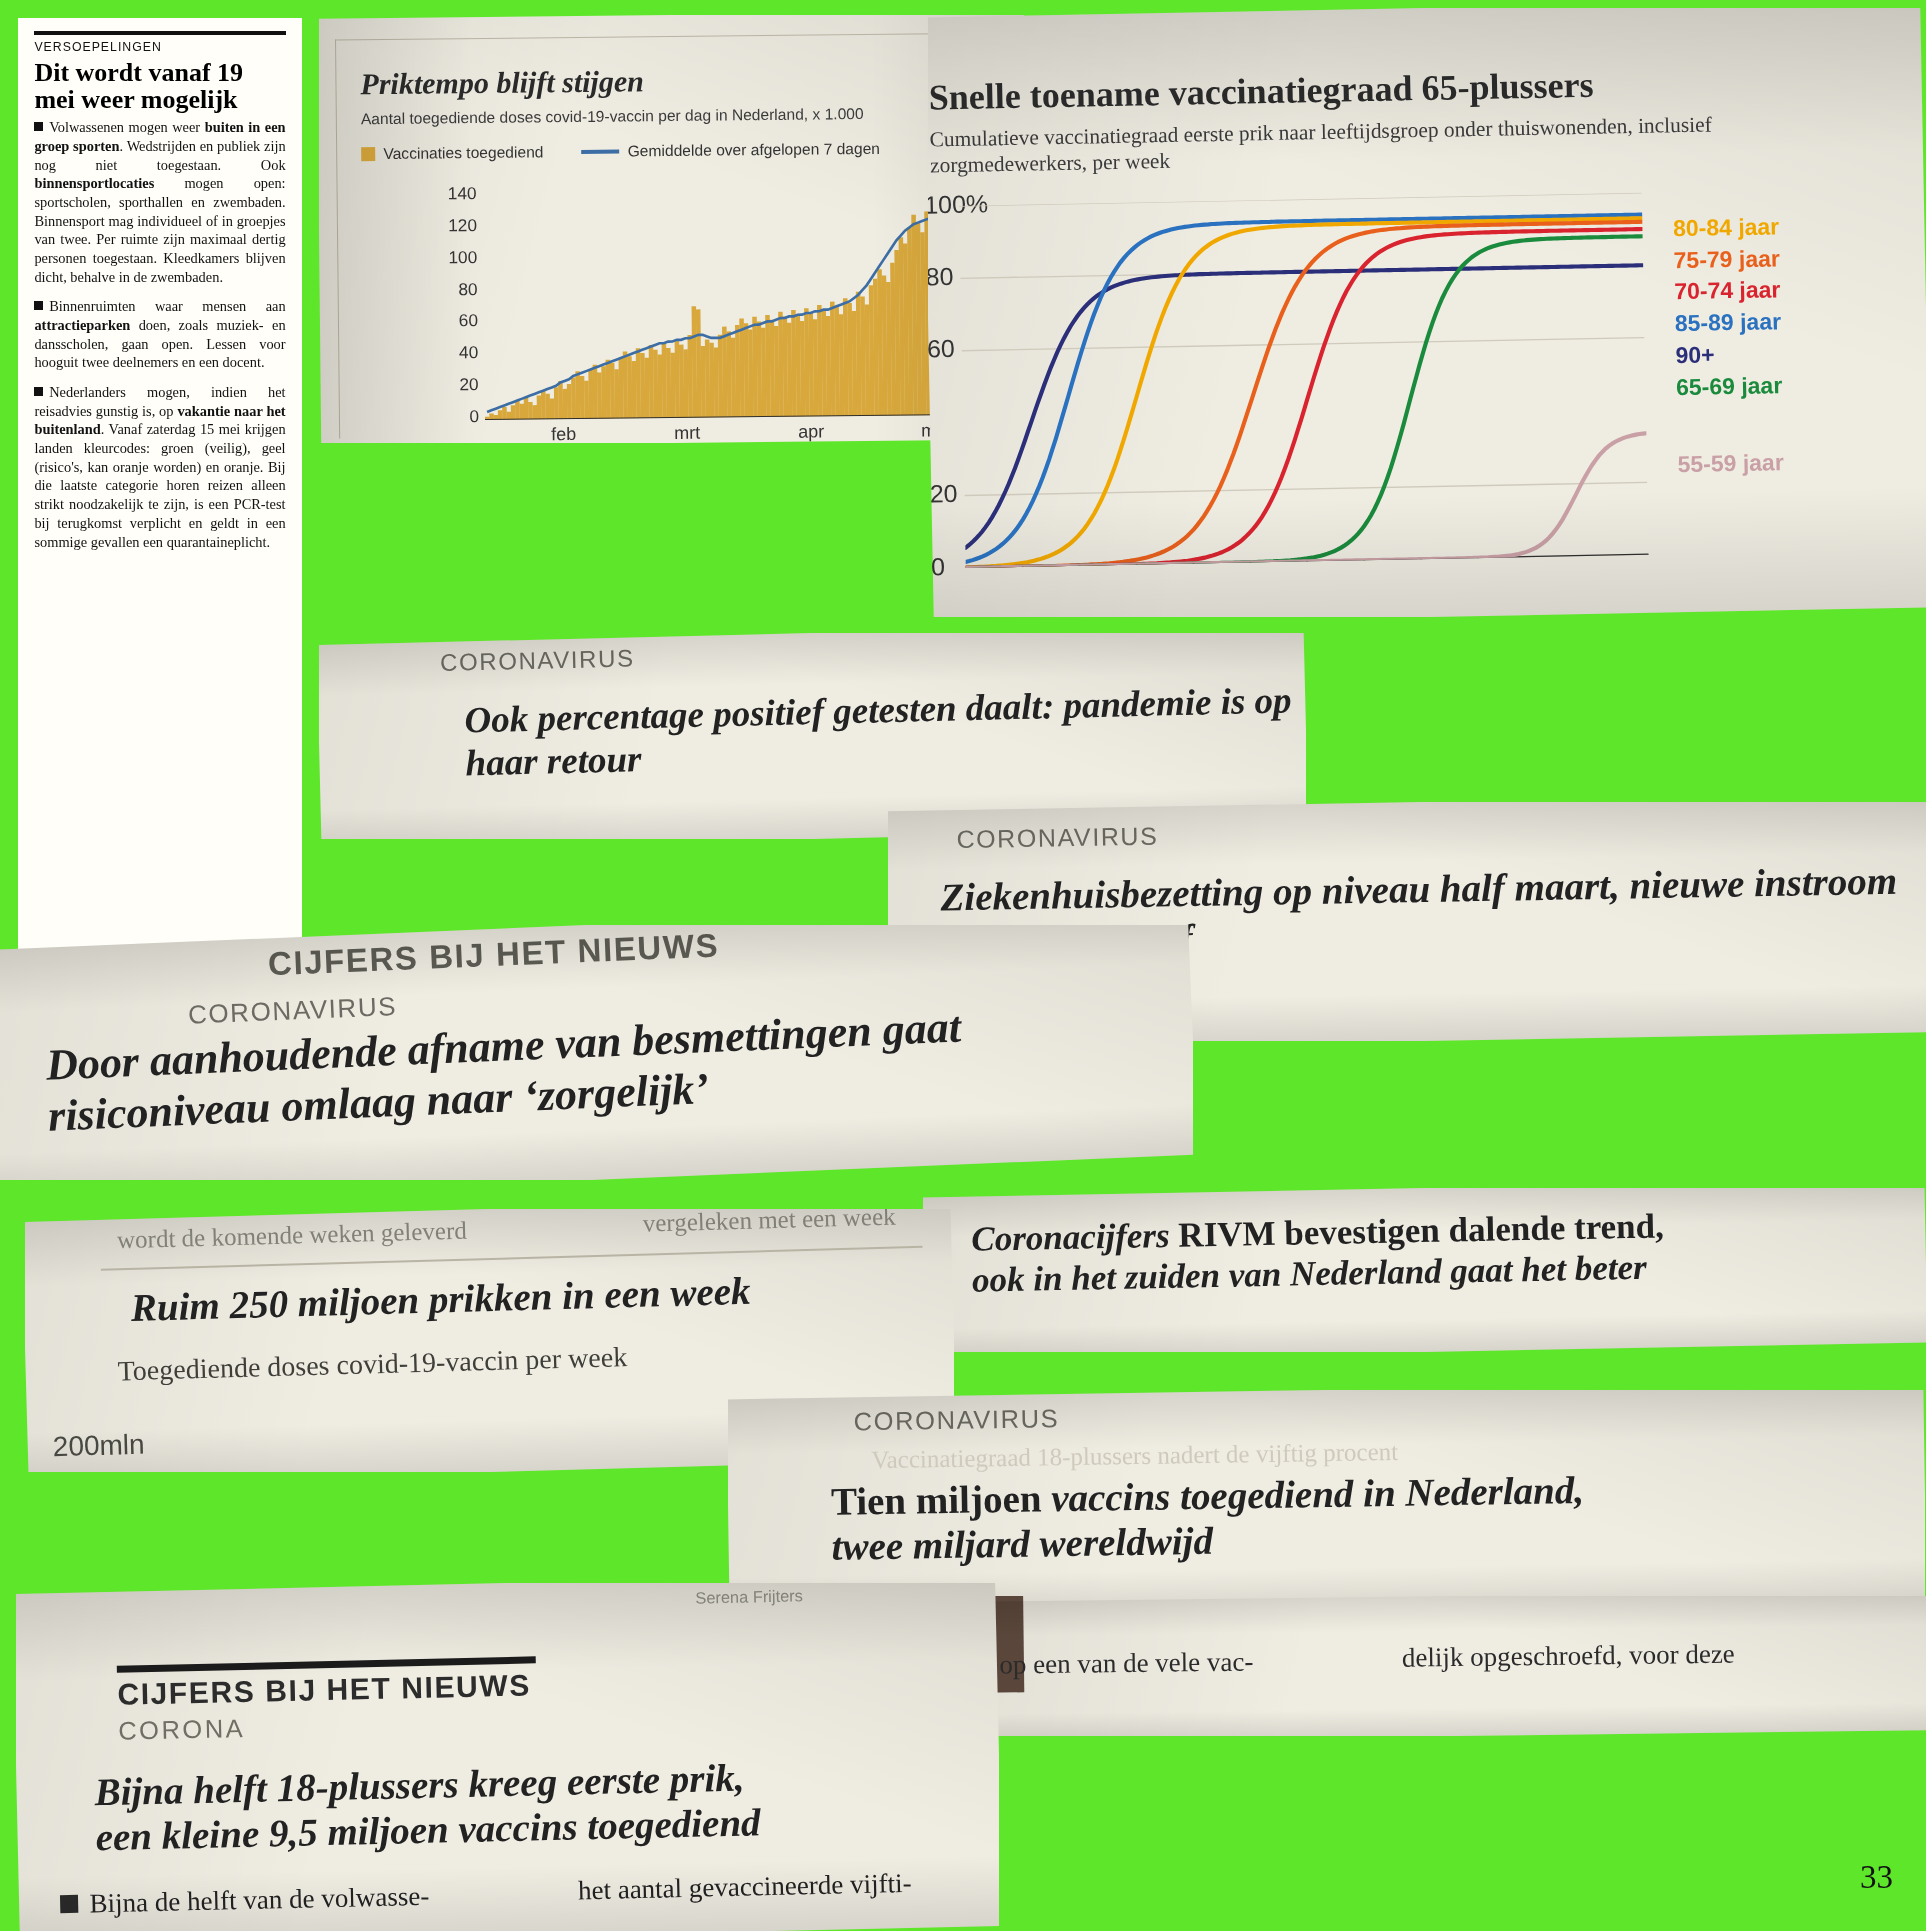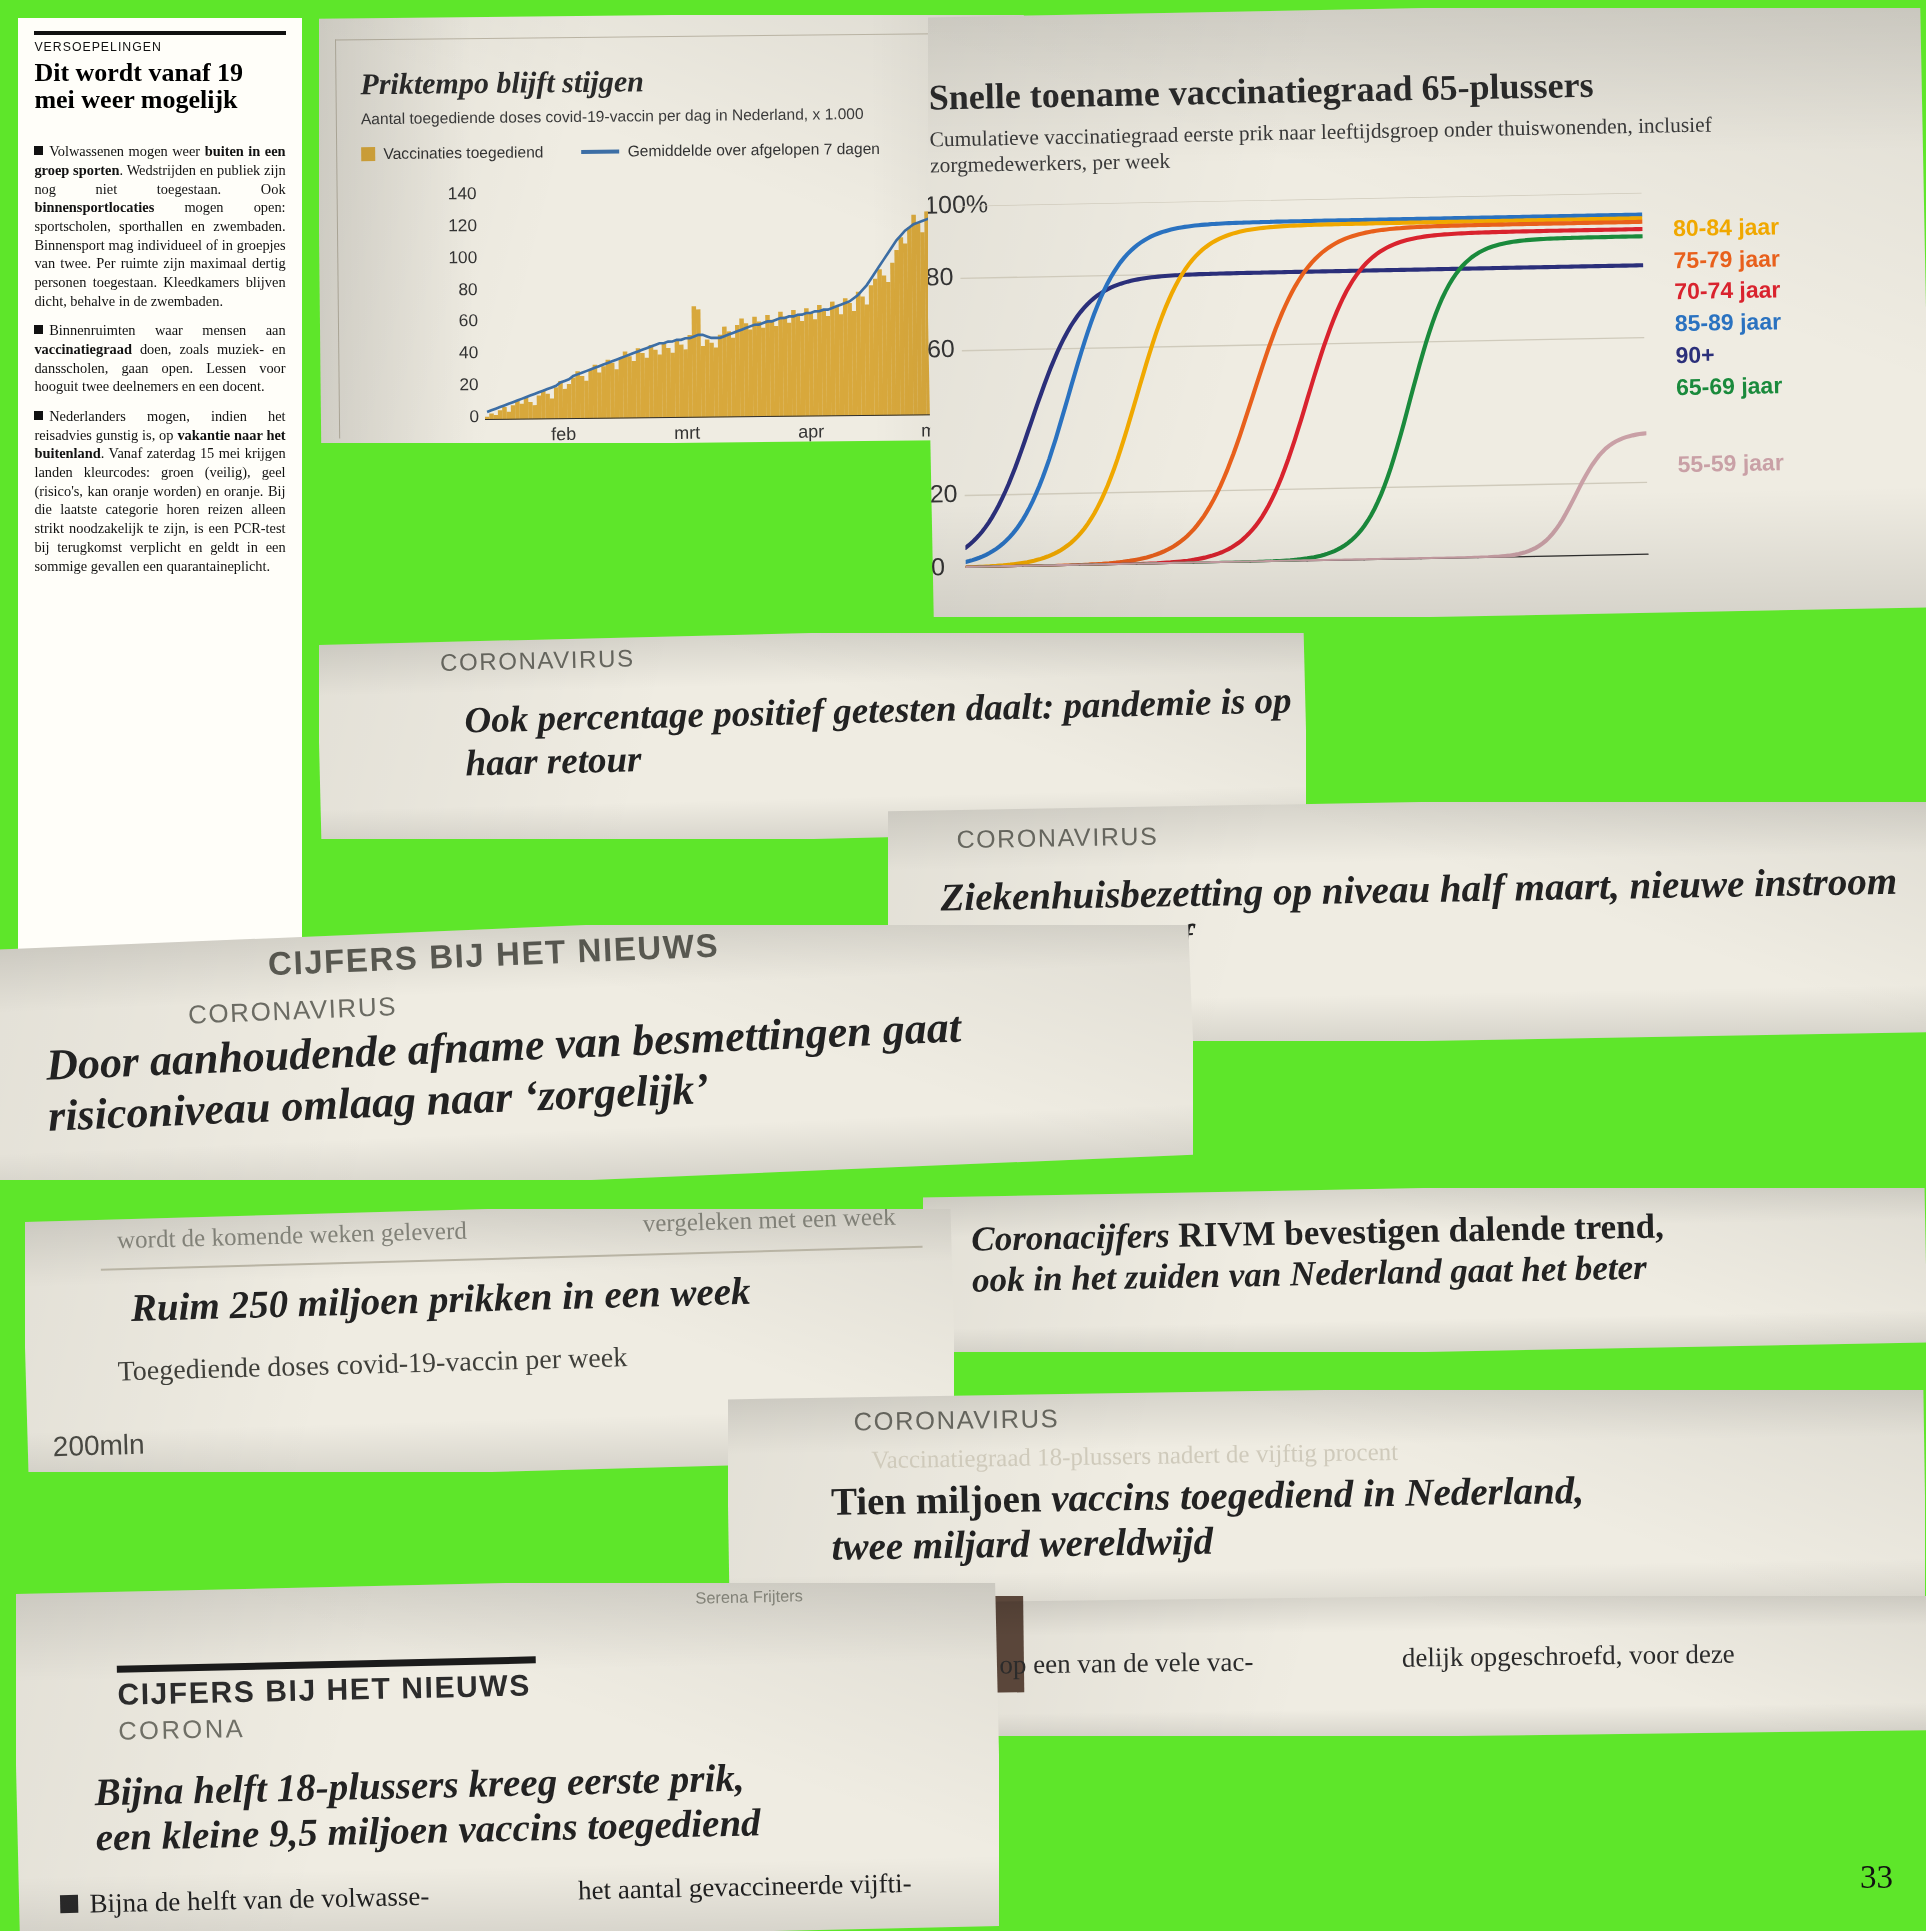--- a/index.html
+++ b/index.html
@@ -39,21 +39,21 @@
   #col-article .inner{padding:13px 16.4px 8.2px 16.4px;}
   .rule-top{border-top:4.1px solid #111;margin:0 0 5px 0;}
   .kicker{
     font-family:"Liberation Sans",sans-serif;
     font-size:12.3px;letter-spacing:1px;color:#111;
     margin-bottom:5px;
   }
   .headline{
     font-family:"Liberation Serif",serif;
     font-weight:bold;font-size:26px;line-height:1.04;
-    color:#000;margin:0 0 29px 0;
+    color:#000;margin:0 0 5px 0;
   }
   .bullets p{
     font-size:14.4px;line-height:1.30;text-align:justify;
     margin:0 0 10.7px 0;color:#111;
     hyphens:auto;
   }
   .sq{display:inline-block;width:9px;height:9px;background:#111;margin-right:5.8px;vertical-align:0.8px;}
   .bullets b{font-weight:bold;}
 
   
@@ -178,21 +178,21 @@
 </head>
 <body>
 
 <div class="clip paper-w" id="col-article">
   <div class="inner">
     <div class="rule-top"></div>
     <div class="kicker">VERSOEPELINGEN</div>
     <div class="headline">Dit wordt vanaf 19 mei weer mogelijk</div>
     <div class="bullets" id="article-bullets">
         <p><span class="sq"></span>Volwassenen mogen weer <b>buiten in een groep sporten</b>. Wedstrijden en publiek zijn nog niet toegestaan. Ook <b>binnensportlocaties</b> mogen open: sportscholen, sporthallen en zwembaden. Binnensport mag individueel of in groepjes van twee. Per ruimte zijn maximaal dertig personen toegestaan. Kleedkamers blijven dicht, behalve in de zwembaden.</p>
-        <p><span class="sq"></span>Binnenruimten waar mensen aan <b>vaccinatiegraad</b> doen, zoals muziek- en dansscholen, gaan open. Lessen voor hooguit twee deelnemers en een docent.</p>
+        <p><span class="sq"></span>Binnenruimten waar mensen aan <b>attractieparken</b> doen, zoals muziek- en dansscholen, gaan open. Lessen voor hooguit twee deelnemers en een docent.</p>
         <p><span class="sq"></span>Nederlanders mogen, indien het reisadvies gunstig is, op <b>vakantie naar het buitenland</b>. Vanaf zaterdag 15 mei krijgen landen kleurcodes: groen (veilig), geel (risico's, kan oranje worden) en oranje. Bij die laatste categorie horen reizen alleen strikt noodzakelijk te zijn, is een PCR-test bij terugkomst verplicht en geldt in een sommige gevallen een quarantaineplicht.</p>
       </div>
   </div>
 </div>
 
 <div class="clip" id="chart-priktempo">
   <div class="card paper">
     <div class="chart-border"></div>
     <div class="c1-title">Priktempo blijft stijgen</div>
     <div class="c1-sub">Aantal toegediende doses covid-19-vaccin per dag in Nederland, x 1.000</div>

